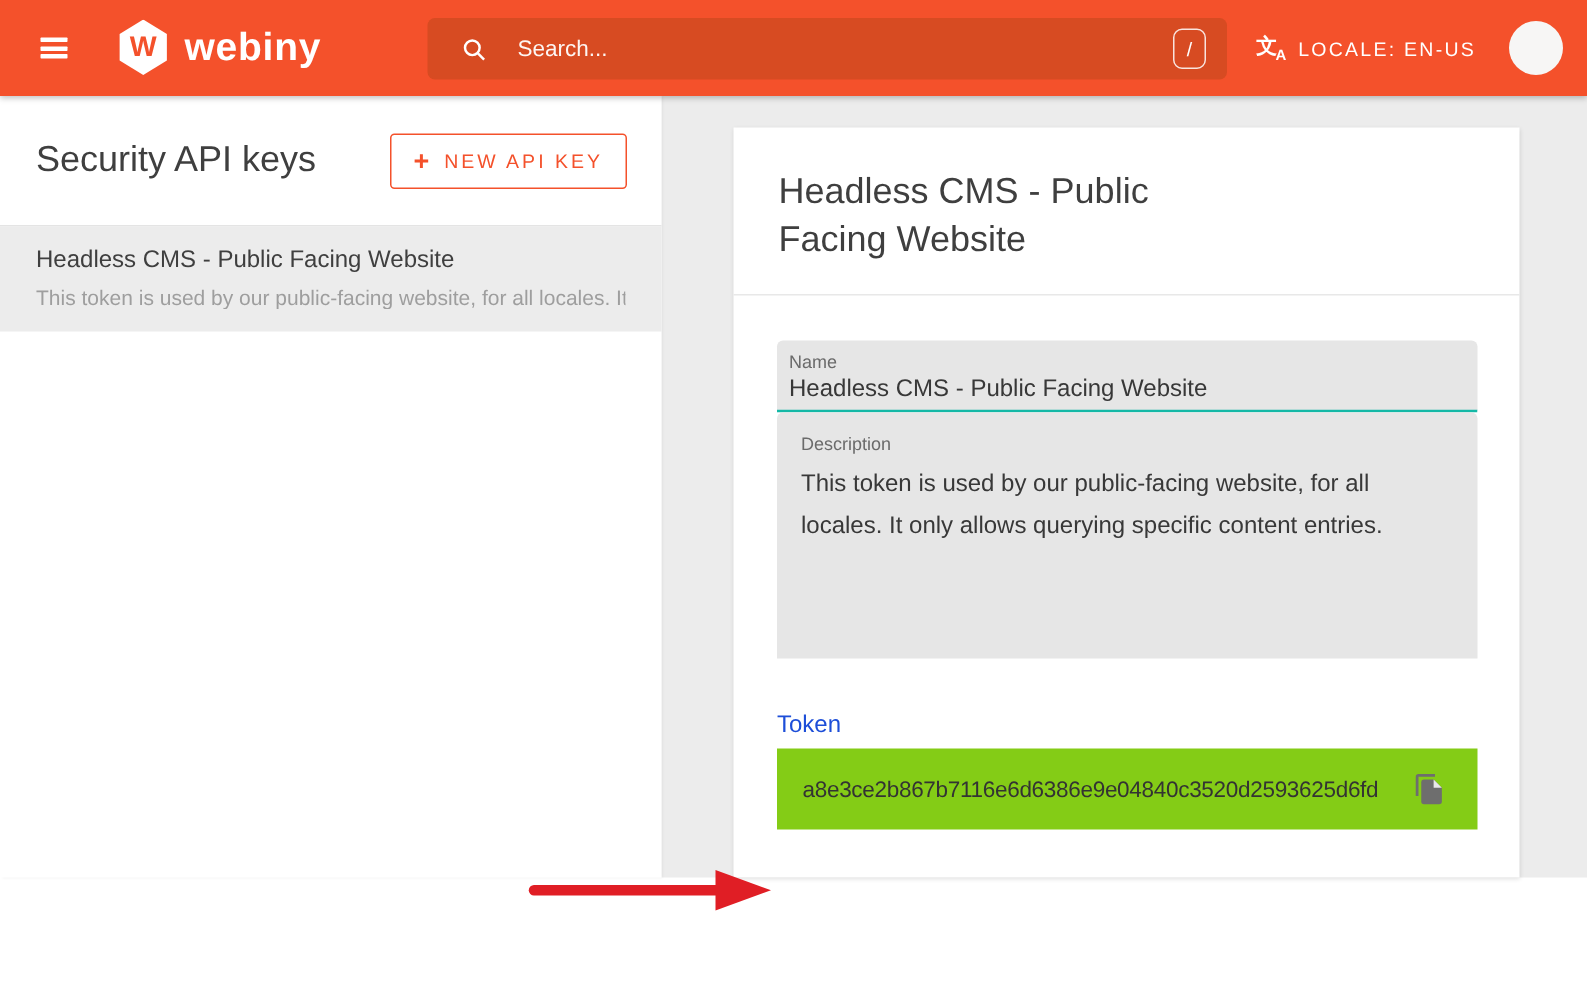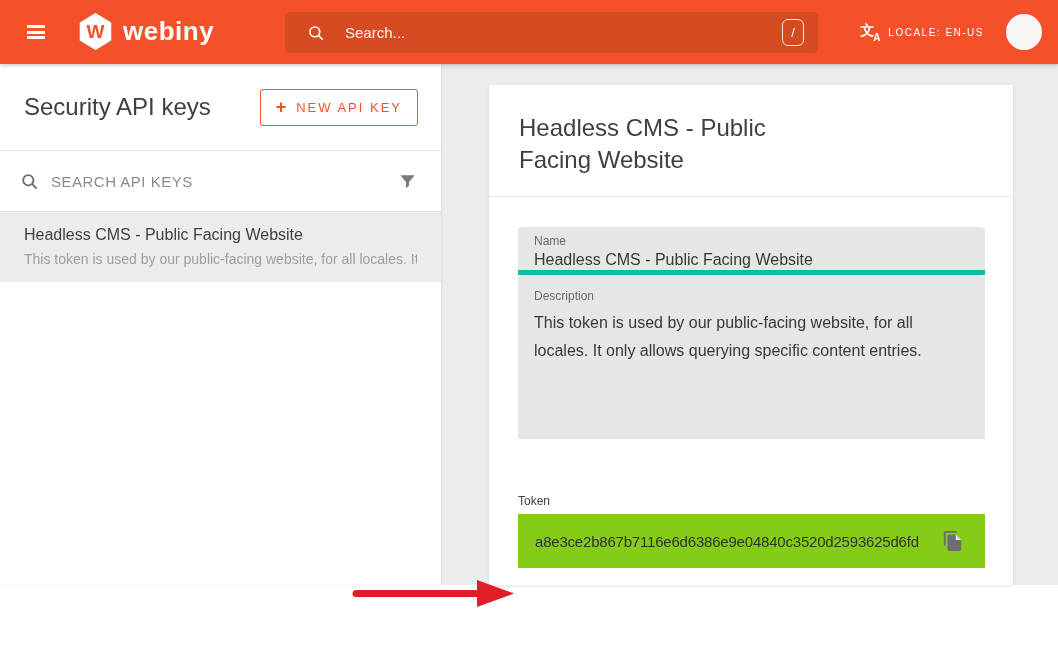--- a/index.html
+++ b/index.html
@@ -48,21 +48,21 @@
   }
 
   .top-right {
     position:absolute; right:16px; top:0; height:64px;
     display:flex; align-items:center; gap:22px;
   }
   .locale { display:flex; align-items:center; gap:8px; color:#ffffff; cursor:pointer; }
   .translate-glyph { position:relative; width:20px; height:18px; color:#fff; }
   .translate-glyph .cjk { font-size:14px; position:absolute; left:0; top:-1px; font-weight:bold; }
   .translate-glyph .lat { font-size:10px; position:absolute; right:0; bottom:-2px; font-weight:bold; }
-  .locale-text { font-size:10px; letter-spacing:1.5px; }
+  .locale-text { font-size:13px; letter-spacing:1.5px; }
   .avatar { width:36px; height:36px; border-radius:50%; background:#f7f6f5; cursor:pointer; }
 
   
   .main { display:flex; height:521px; }
 
   
   .left-panel { width:441px; flex:0 0 441px; background:#ffffff; z-index:2; box-shadow:1px 0 2px rgba(0,0,0,.06); }
   .panel-header {
     height:87px; display:flex; align-items:center; justify-content:space-between;
     padding:0 23px 0 24px; border-bottom:1px solid #e4e4e4;
@@ -95,34 +95,34 @@
 
   
   .right-area { flex:1; background:#ececec; padding:21px 45px 0 48px; }
   .card { background:#ffffff; height:100%; box-shadow:0 1px 3px rgba(0,0,0,.12); }
   .card-title-block { padding:27px 30px 20px; border-bottom:1px solid #e8e8e8; }
   .card-title { font-size:24px; font-weight:normal; line-height:32px; color:#3f3f3f; max-width:255px; }
 
   .card-form { padding:30px 28px 0 29px; }
 
   .field { background:#e6e6e6; border-radius:4px 4px 0 0; }
-  .field-name { height:48px; padding:7px 16px 0; border-bottom:5px solid #14b8a6; }
+  .field-name { height:48px; padding:7px 8px 0; border-bottom:2px solid #14b8a6; }
   .field-label { display:block; font-size:12px; color:#6b6b6b; }
   .field-name input {
     width:100%; border:none; outline:none; background:transparent;
     font-size:16px; color:#383838; margin-top:3px; font-family:inherit;
   }
   .field-desc { height:164px; padding:14px 16px 12px; }
   .field-desc textarea {
     width:100%; height:120px; border:none; outline:none; background:transparent;
     font-size:16px; line-height:28px; color:#383838; resize:none; margin-top:6px;
     font-family:inherit;
   }
 
-  .token-label { margin-top:55px; font-size:12px; color:#404040; }
+  .token-label { margin-top:36px; font-size:16px; color:#1d4ed8; }
   .token-box {
     margin-top:6px; height:54px; background:#84cc16;
     display:flex; align-items:center; justify-content:space-between;
     padding:0 21px 0 17px;
   }
   .token-value { font-size:15px; color:#333333; letter-spacing:-0.2px; }
   .copy-btn { background:none; border:none; cursor:pointer; padding:0; line-height:0; }
 
   
   .annotation-arrow { position:absolute; left:350px; top:578px; z-index:10; pointer-events:none; }
@@ -169,30 +169,20 @@
 
   <aside class="left-panel">
     <div class="panel-header">
       <h1 class="panel-title">Security API keys</h1>
       <button class="new-key-btn">
         <span class="plus">+</span>
         <span>NEW API KEY</span>
       </button>
     </div>
 
-    <div class="panel-search">
-      <svg width="19" height="19" viewBox="0 0 24 24" fill="none" stroke="#6f6f6f" stroke-width="2.4">
-        <circle cx="10.5" cy="10.5" r="6.5"></circle>
-          <line x1="15.5" y1="15.5" x2="21" y2="21"></line>
-      </svg>
-      <input type="text" placeholder="SEARCH API KEYS" style="">
-      <svg width="19" height="19" viewBox="0 0 24 24" fill="#7a7a7a">
-        <path d="M3 4h18l-7 8.5v5l-4 3v-8L3 4z"></path>
-      </svg>
-    </div>
 
     <div class="api-key-item">
       <div class="item-title">Headless CMS - Public Facing Website</div>
       <div class="item-desc">This token is used by our public-facing website, for all locales. It…</div>
     </div>
   </aside>
 
   <section class="right-area">
     <div class="card">
       <div class="card-title-block">

